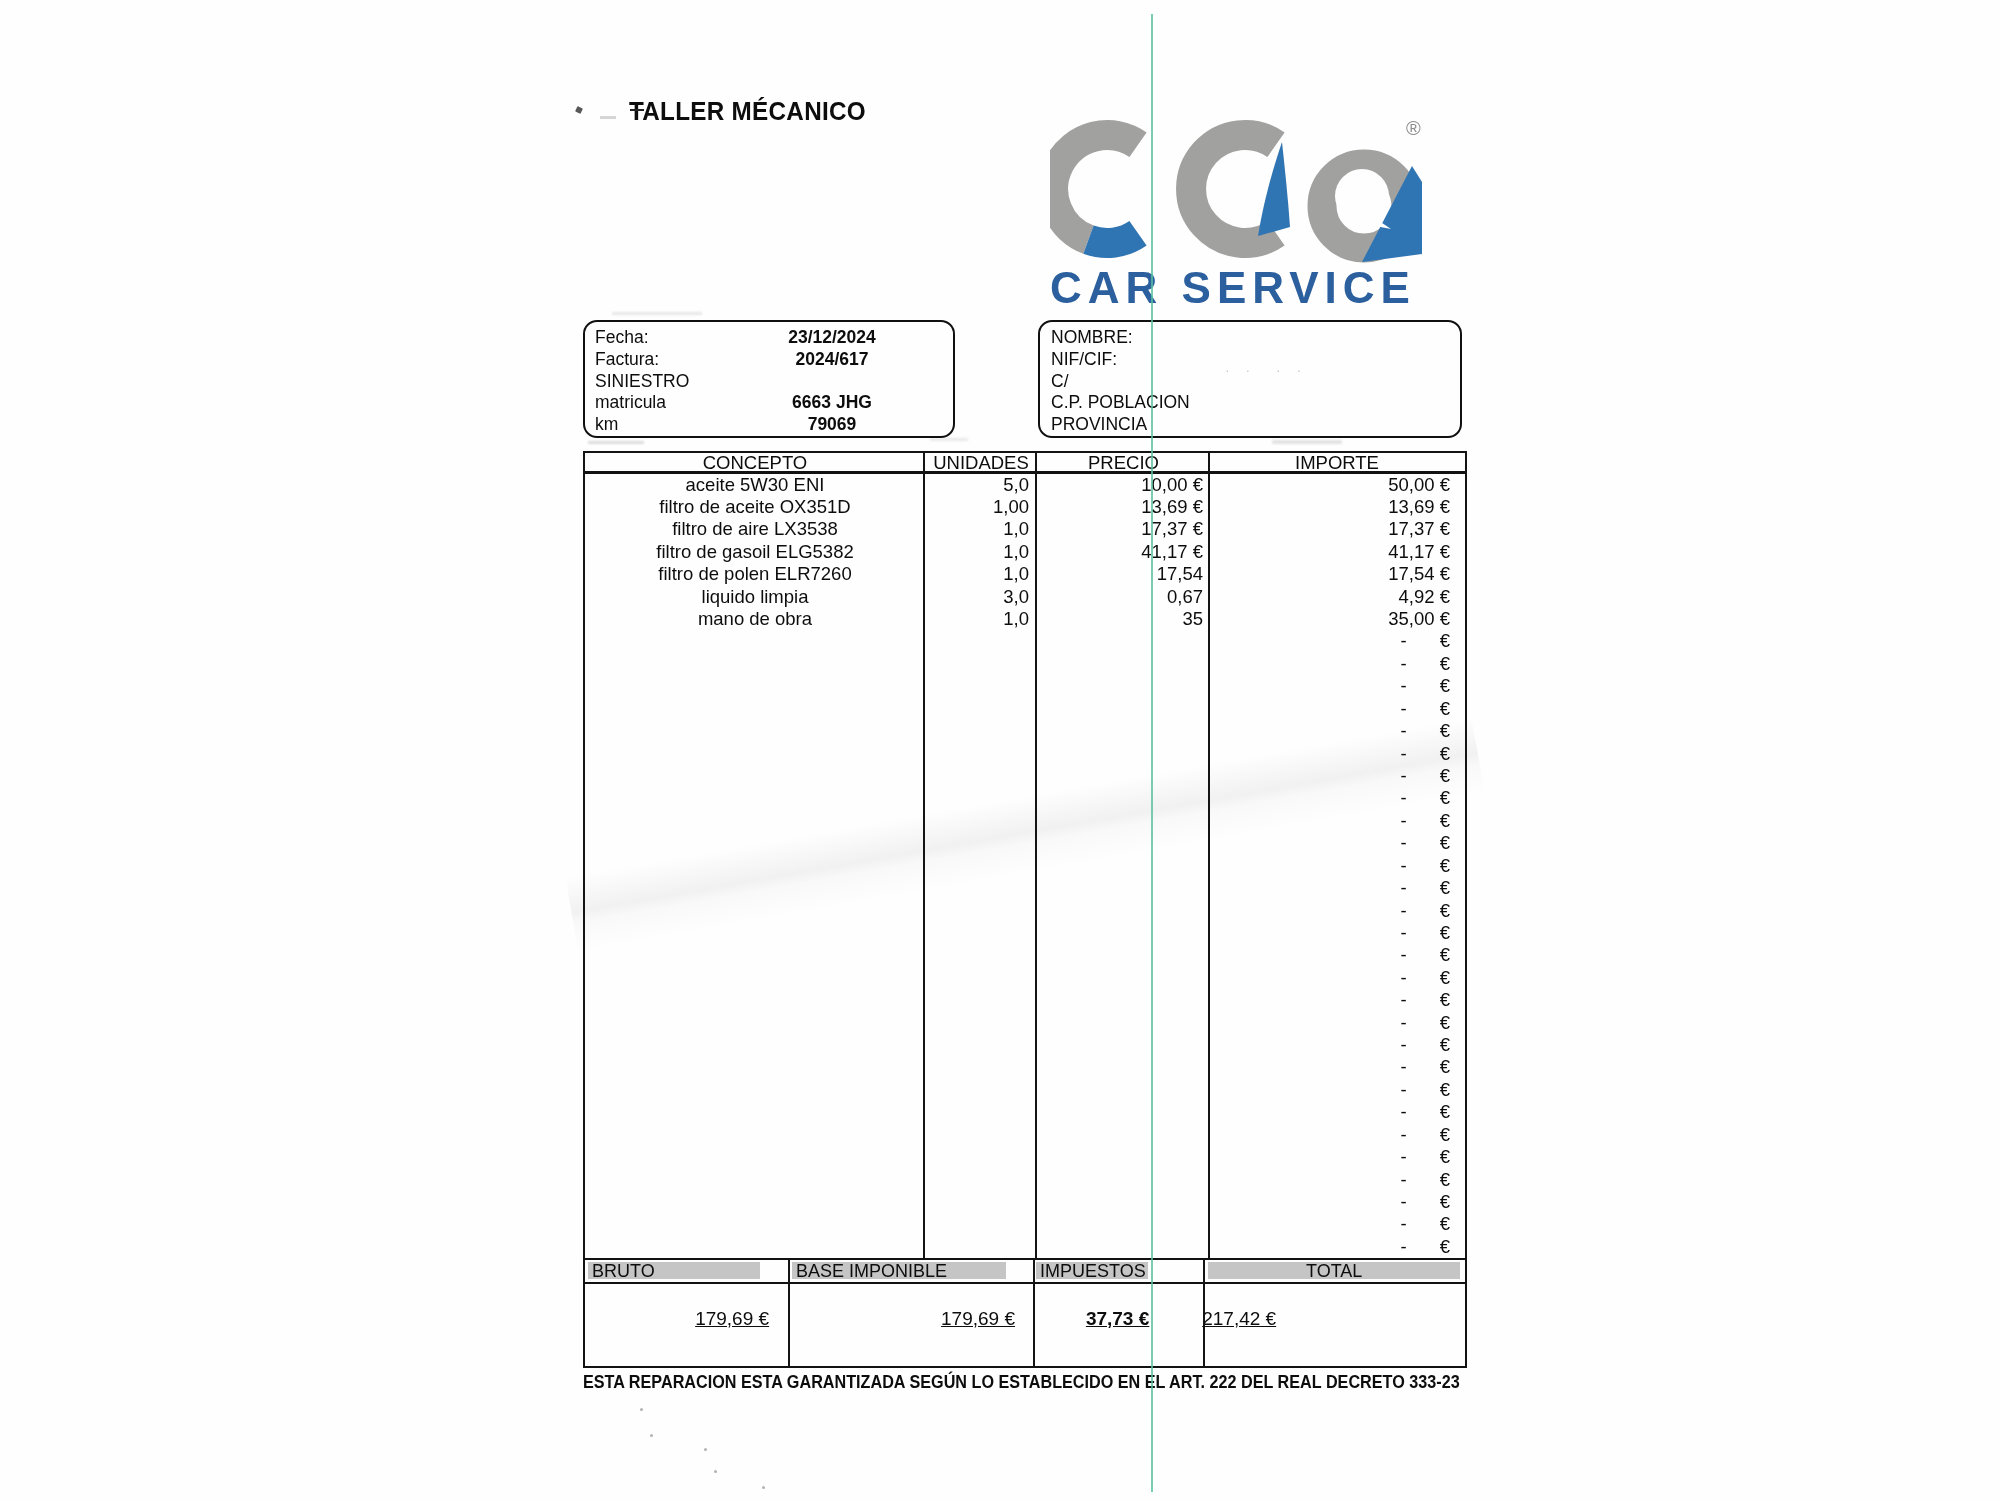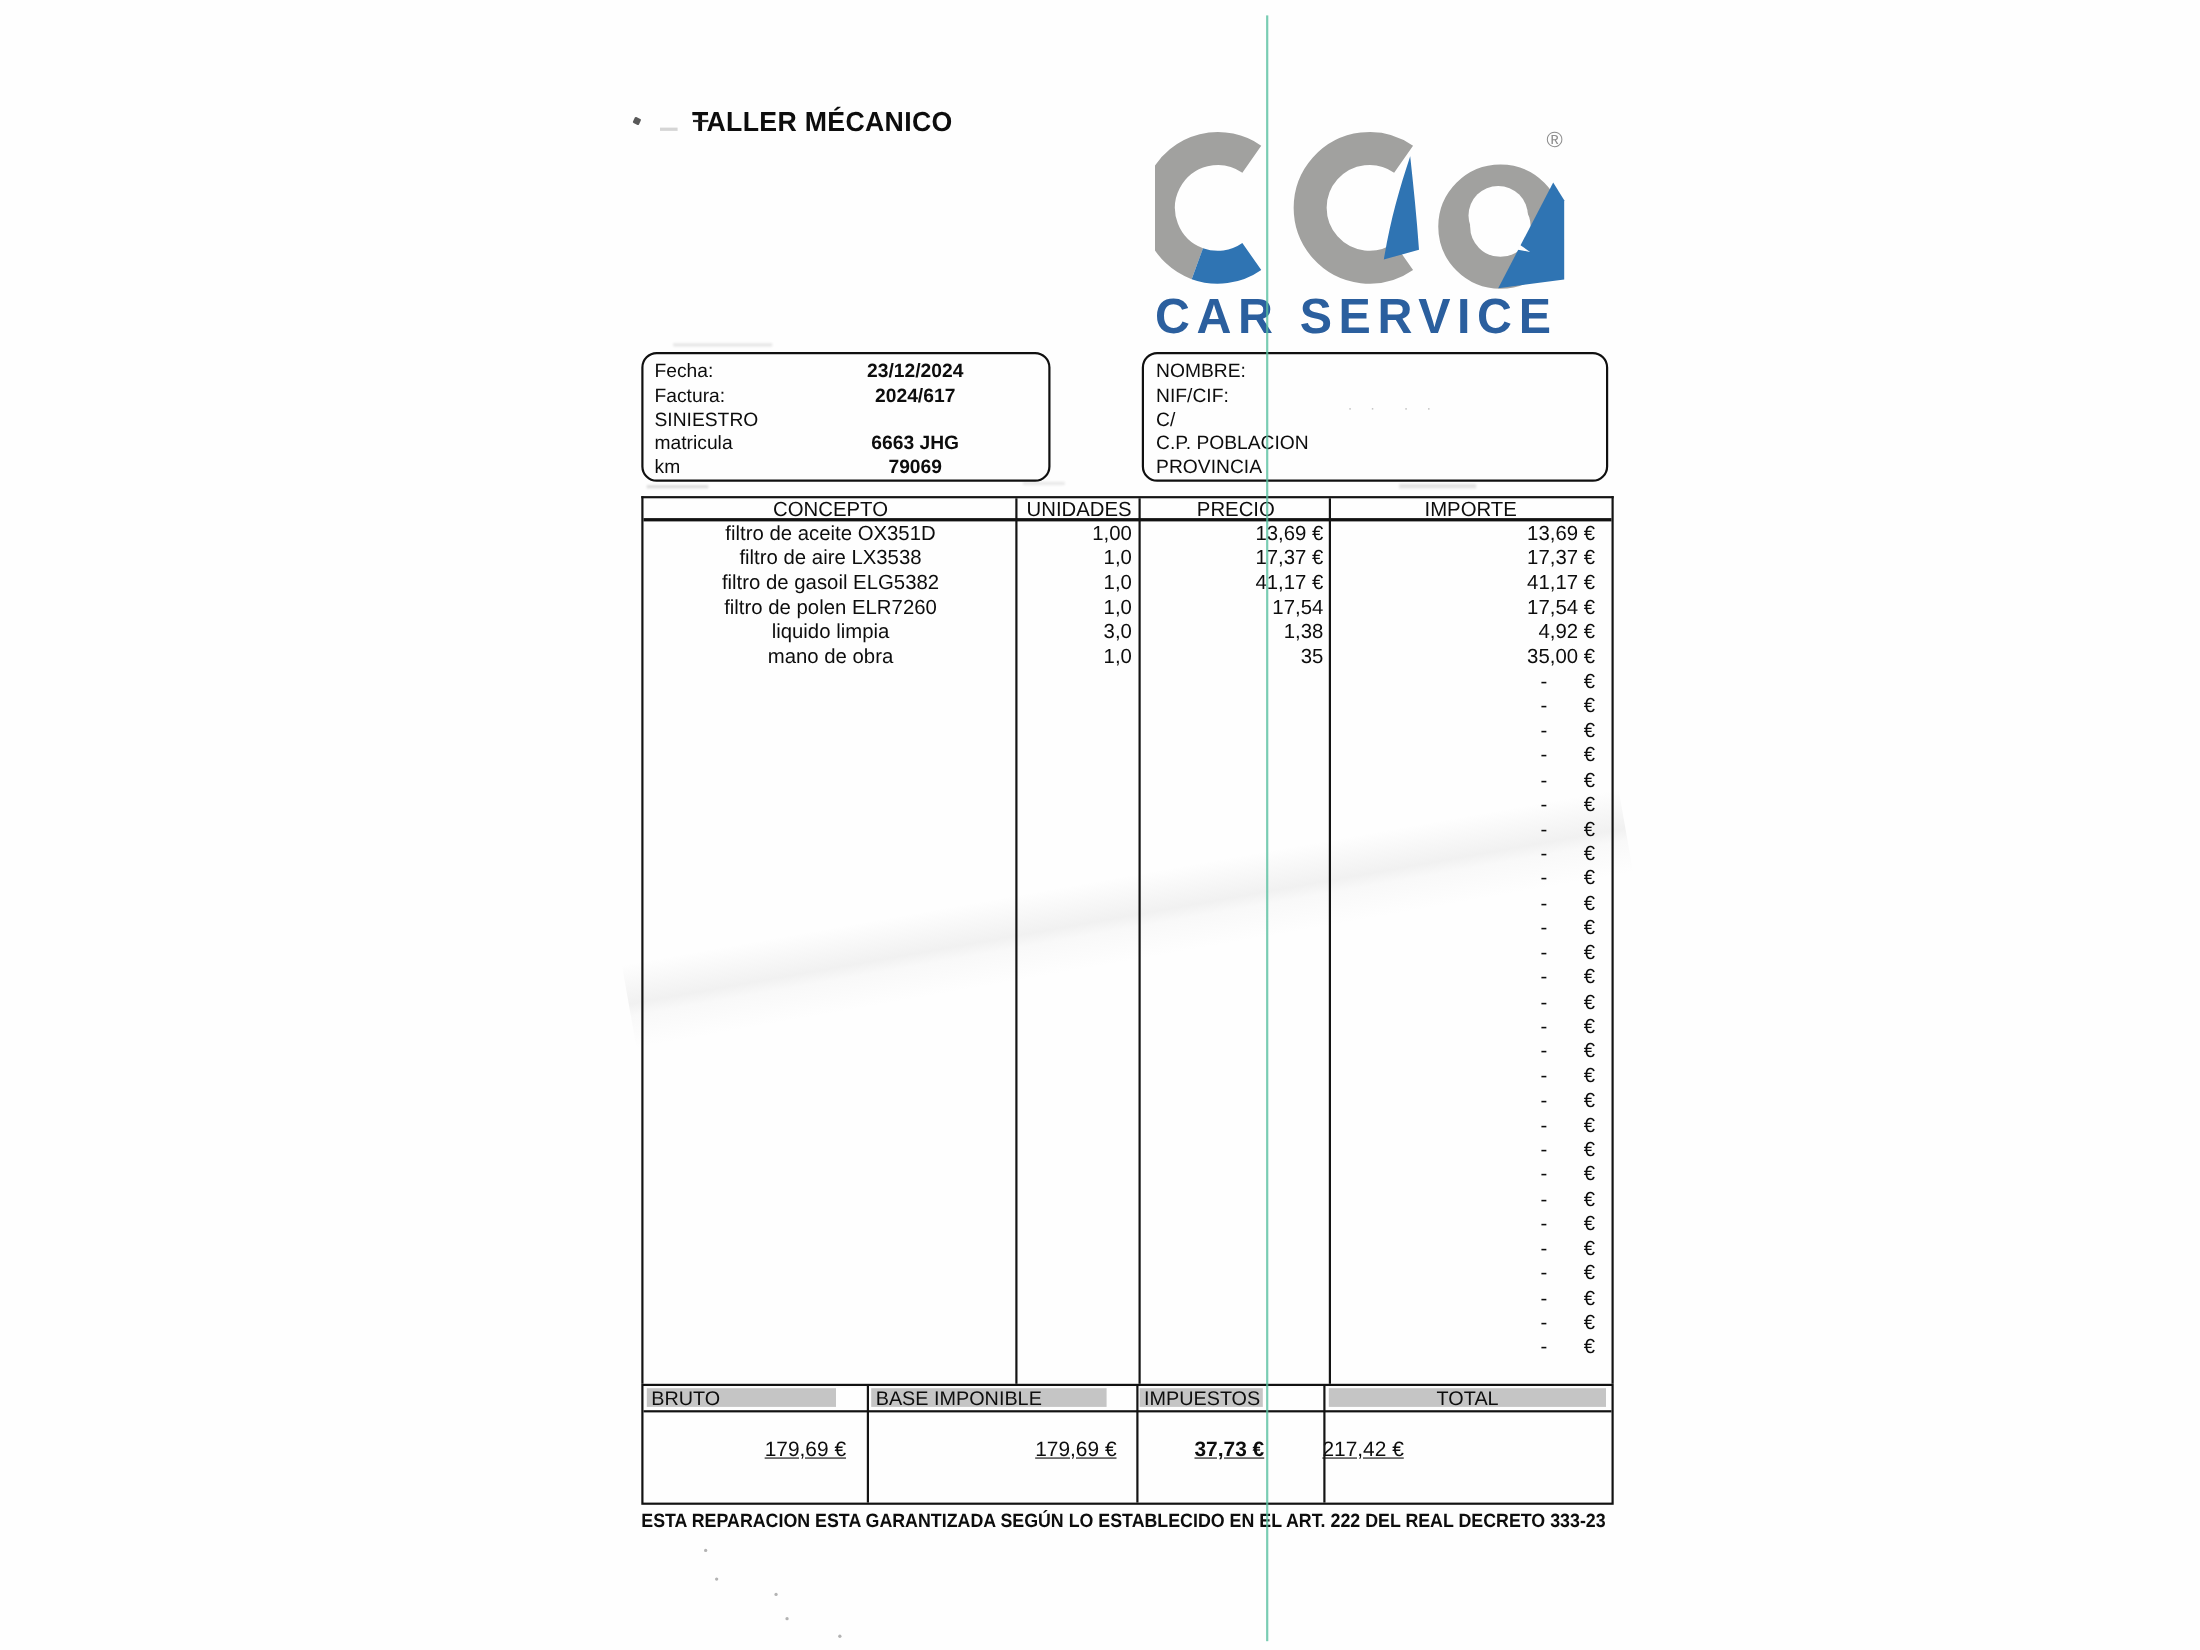--- a/index.html
+++ b/index.html
@@ -146,20 +146,26 @@
     <div class="vline v2"></div>
     <div class="vline v3"></div>
     <div class="items-header">
       <div class="hc0">CONCEPTO</div>
       <div class="hc1">UNIDADES</div>
       <div class="hc2">PRECIO</div>
       <div class="hc3">IMPORTE</div>
     </div>
     <div id="items-rows">
         <div class="t-row">
+          <div class="c0">aceite 5W30 ENI</div>
+          <div class="c1">5,0</div>
+          <div class="c2">10,00 €</div>
+          <div class="c3">50,00 €</div>
+        </div>
+        <div class="t-row">
           <div class="c0">filtro de aceite OX351D</div>
           <div class="c1">1,00</div>
           <div class="c2">13,69 €</div>
           <div class="c3">13,69 €</div>
         </div>
         <div class="t-row">
           <div class="c0">filtro de aire LX3538</div>
           <div class="c1">1,0</div>
           <div class="c2">17,37 €</div>
           <div class="c3">17,37 €</div>
@@ -172,21 +178,21 @@
         </div>
         <div class="t-row">
           <div class="c0">filtro de polen ELR7260</div>
           <div class="c1">1,0</div>
           <div class="c2">17,54</div>
           <div class="c3">17,54 €</div>
         </div>
         <div class="t-row">
           <div class="c0">liquido limpia</div>
           <div class="c1">3,0</div>
-          <div class="c2">1,38</div>
+          <div class="c2">0,67</div>
           <div class="c3">4,92 €</div>
         </div>
         <div class="t-row">
           <div class="c0">mano de obra</div>
           <div class="c1">1,0</div>
           <div class="c2">35</div>
           <div class="c3">35,00 €</div>
         </div>
         <div class="t-row">
           <div class="c0"></div>

